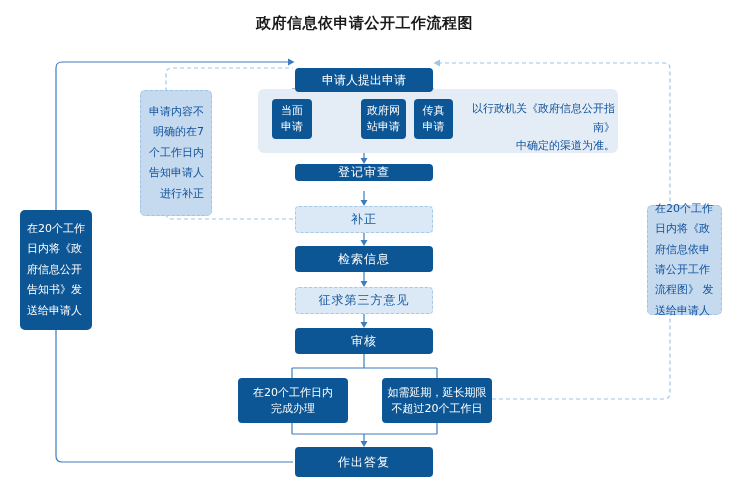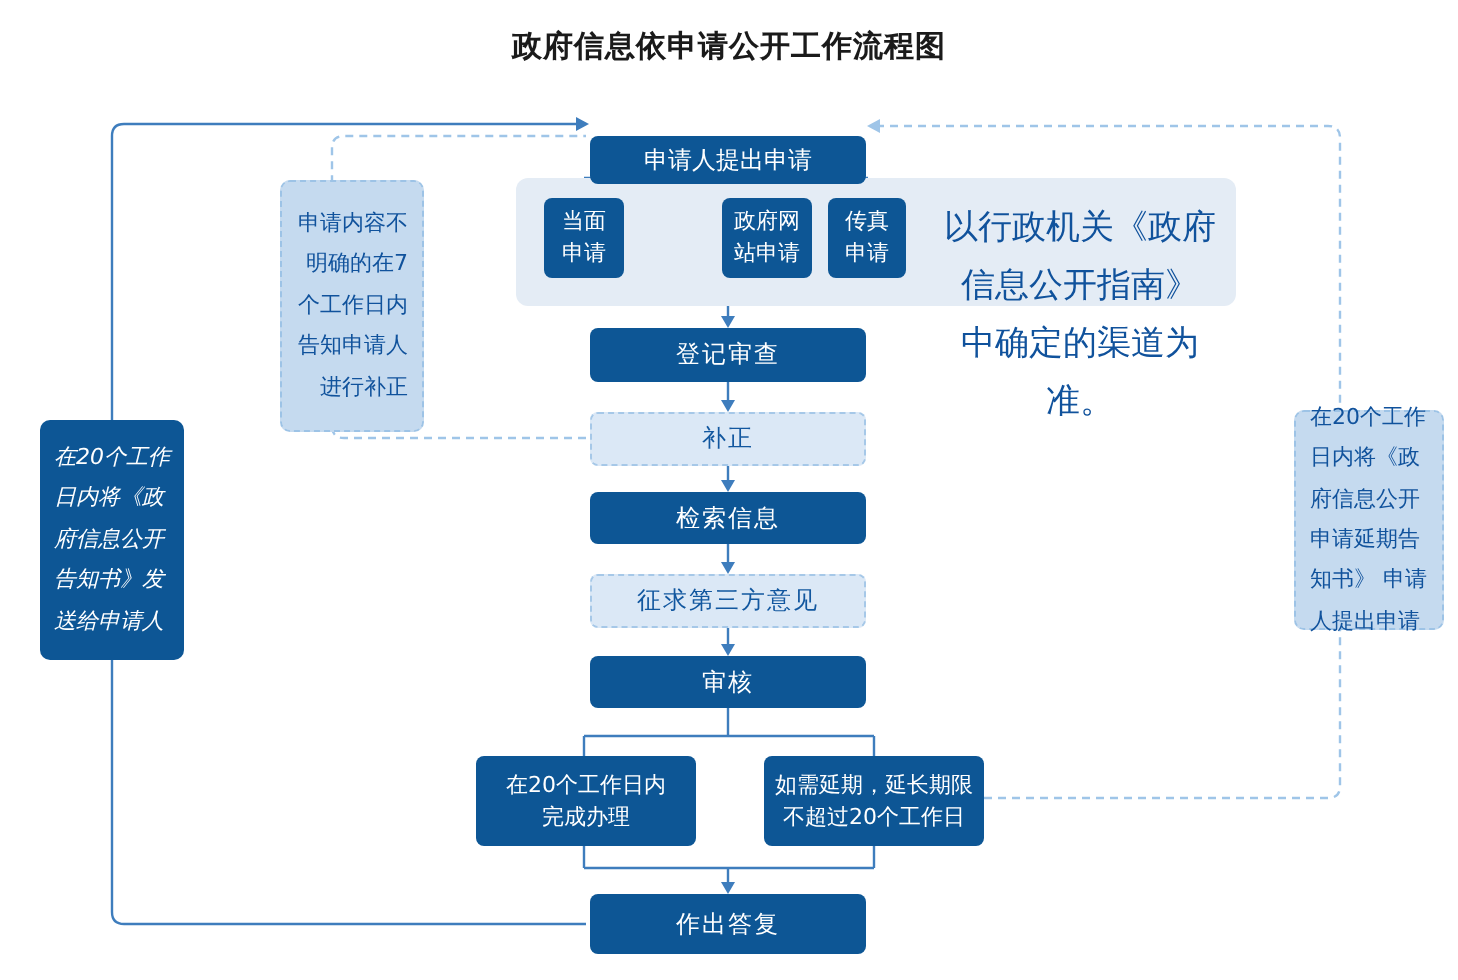--- a/index.html
+++ b/index.html
@@ -12,22 +12,22 @@
         text-align:center;box-sizing:border-box;white-space:pre-line;}
   .dark{background:#0d5695;color:#ffffff;border-radius:4px;font-size:12px;}
   .dark.small{font-size:11px;line-height:1.45;}
   .lightdash{background:#dbe8f6;border:1px dashed #a6c8e8;color:#12579f;
              border-radius:4px;font-size:12px;}
   .sidenote{background:#c5daef;border:1px dashed #9dc3e6;color:#10529c;
             border-radius:5px;font-size:11px;line-height:1.85;padding:8px 7px;}
   .sidesend{background:#0d5695;color:#ffffff;border-radius:5px;font-size:11px;
             line-height:1.85;padding:8px 7px;}
   .panel{position:absolute;z-index:0;background:#e4ecf5;border-radius:6px;}
-  .panel-note{position:absolute;z-index:1;font-size:17px;color:#10529c;
-              line-height:1.7;white-space:pre-line;text-align:center;}
+  .panel-note{position:absolute;z-index:1;font-size:11px;color:#10529c;
+              line-height:1.7;white-space:pre-line;text-align:right;}
 </style>
 </head>
 <body>
 
 <div class="stage">
 
   <div class="title">政府信息依申请公开工作流程图</div>
 
   <svg class="wires" width="729" height="490" viewBox="0 0 729 490">
     <g stroke="#3e7dbd" stroke-width="1.2" fill="none">
@@ -70,37 +70,37 @@
   <div class="node dark small" style="left:317px;top:99px;width:39px;height:40px;margin-left:48px;">邮政
 寄送</div>
   <div class="node dark small" style="left:361px;top:99px;width:45px;height:40px;">政府网
 站申请</div>
   <div class="node dark small" style="left:414px;top:99px;width:39px;height:40px;">传真
 申请</div>
 
   <div class="panel-note" style="left:465px;top:100px;width:150px;">以行政机关《政府信息公开指南》
 中确定的渠道为准。</div>
 
-  <div class="node dark" style="left:295px;top:164px;width:138px;height:27px;letter-spacing:1px;">登记审查</div>
+  <div class="node dark" style="left:295px;top:164px;width:138px;height:17px;letter-spacing:1px;">登记审查</div>
 
   <div class="node dark" style="left:295px;top:246px;width:138px;height:26px;letter-spacing:1px;">检索信息</div>
 
   <div class="node lightdash" style="left:295px;top:206px;width:138px;height:27px;letter-spacing:1px;">补正</div>
 
   <div class="node lightdash" style="left:295px;top:287px;width:138px;height:27px;letter-spacing:1px;">征求第三方意见</div>
 
   <div class="node dark" style="left:295px;top:328px;width:138px;height:26px;letter-spacing:1px;">审核</div>
 
   <div class="node dark small" style="left:238px;top:378px;width:110px;height:45px;">在20个工作日内
 完成办理</div>
 
   <div class="node dark small" style="left:382px;top:378px;width:110px;height:45px;">如需延期，延长期限
 不超过20个工作日</div>
 
   <div class="node dark" style="left:295px;top:447px;width:138px;height:30px;letter-spacing:1px;">作出答复</div>
 
-  <div class="node sidesend" style="left:20px;top:210px;width:72px;height:120px;text-align:left;font-style:italic;">在20个工作日内将《政府信息公开告知书》发送给申请人</div>
+  <div class="node sidesend" style="left:20px;top:210px;width:72px;height:120px;text-align:left;">在20个工作日内将《政府信息公开告知书》发送给申请人</div>
 
   <div class="node sidenote" style="left:140px;top:90px;width:72px;height:126px;text-align:right;">申请内容不明确的在7个工作日内告知申请人进行补正</div>
 
-  <div class="node sidenote" style="left:647px;top:205px;width:75px;height:110px;text-align:left;">在20个工作日内将《政府信息公开申请延期告知书》 申请人提出申请</div>
+  <div class="node sidenote" style="left:647px;top:205px;width:75px;height:110px;text-align:left;">在20个工作日内将《政府信息依申请公开工作流程图》 发送给申请人</div>
 
 </div>
 
 </body></html>

